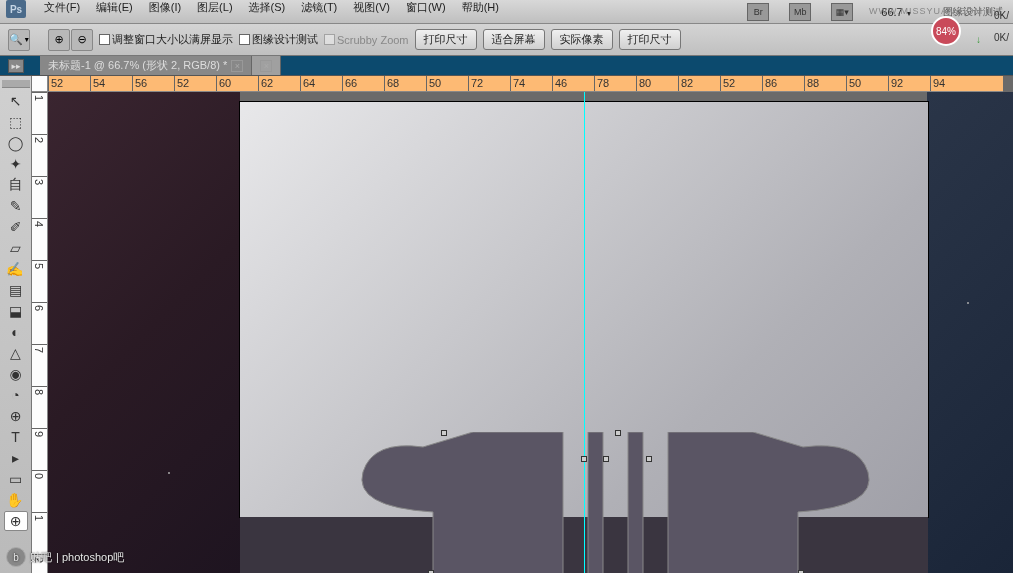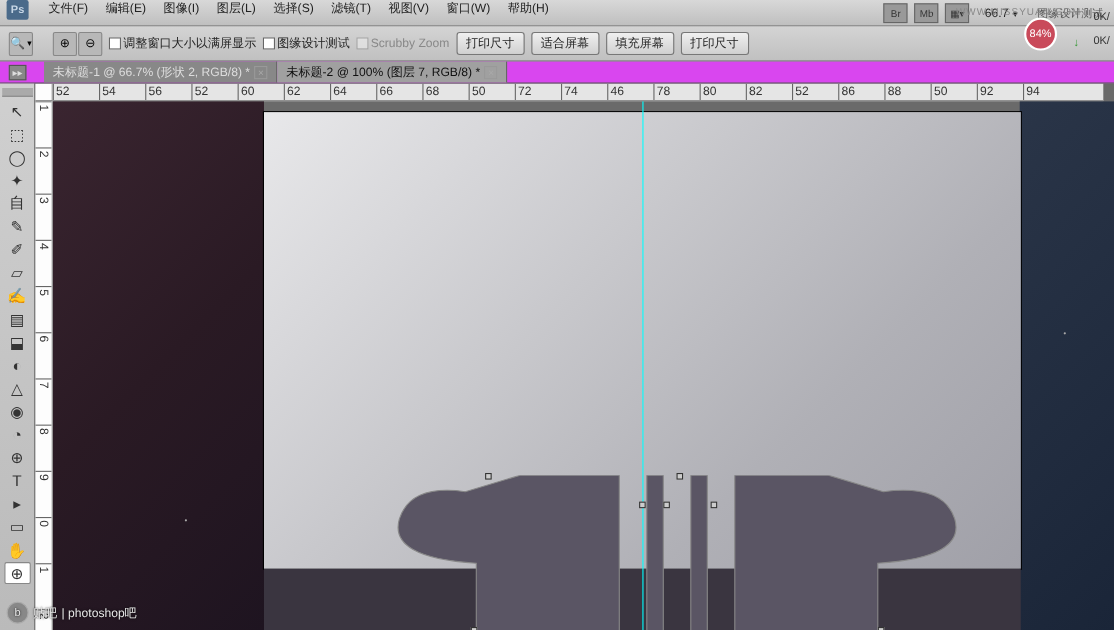--- a/index.html
+++ b/index.html
@@ -1,47 +1,47 @@
 <!DOCTYPE html>
 <html><head>
 <meta charset="utf-8">
 <style>
 *{margin:0;padding:0;box-sizing:border-box;font-family:"Microsoft YaHei",Arial,sans-serif;font-size:11px;user-select:none}
 body{width:1013px;height:573px;background:#a9a9a9;overflow:hidden;position:relative}
 .menubar{height:24px;background:linear-gradient(#d8d8d8,#bfbfbf);border-bottom:1px solid #888;display:flex;padding-left:6px}
 .ps-logo{width:20px;height:18px;background:#4a6a8a;color:#c5d5e5;font-weight:bold;font-size:10px;display:flex;align-items:center;justify-content:center;border-radius:2px;margin-right:10px}
 .menu-item{padding:0 8px;color:#222;cursor:default}
-.menubar-right{margin-left:auto;display:flex;align-items:center;gap:6px;padding-right:10px}
+.menubar-right{margin-left:auto;display:flex;align-items:center;gap:20px;padding-right:10px}
 .app-icon{width:22px;height:18px;background:#999;border:1px solid #666;display:flex;align-items:center;justify-content:center;font-size:9px;color:#333}
 .zoom-pct{font-size:11px;color:#222;margin-left:8px}
 .dd-arrow{font-size:8px;margin-left:2px}
 .tr-text{font-size:10px;color:#555;margin-left:12px}
 .badge{position:absolute;right:52px;top:16px;width:30px;height:30px;border-radius:50%;background:#c94a5a;color:#fff;display:flex;align-items:center;justify-content:center;font-size:10px;border:2px solid #fff;z-index:20}
 .ok-label{position:absolute;right:4px;font-size:10px;color:#333}
 .ok1{top:10px}.ok2{top:32px}
 .green-dn{position:absolute;right:32px;top:34px;color:#3a9a3a;font-size:10px}
 .optionsbar{height:32px;background:linear-gradient(#d4d4d4,#c0c0c0);border-bottom:1px solid #777;display:flex;align-items:center;padding-left:8px;gap:6px}
 .tool-ico{width:22px;height:22px;background:#b8b8b8;border:1px solid #888;display:flex;align-items:center;justify-content:center;border-radius:2px}
 .mag-pair{display:flex;gap:1px}
 .checkbox{width:11px;height:11px;border:1px solid #666;background:#fff;display:inline-block;vertical-align:middle;margin-right:2px}
 .opt-label{color:#222;display:flex;align-items:center}
 .btn{padding:2px 8px;background:linear-gradient(#f0f0f0,#d0d0d0);border:1px solid #777;border-radius:3px;color:#222;cursor:pointer}
 .disabled{color:#888}
-.tabbar{height:20px;background:#d946ef;border-bottom:1px solid #555;display:flex;align-items:center;padding-left:40px}
+.tabbar{height:20px;background:#0c4a6e;border-bottom:1px solid #555;display:flex;align-items:center;padding-left:40px}
 .collapse-ico{position:absolute;left:8px;top:59px;width:16px;height:14px;background:#888;border:1px solid #555;display:flex;align-items:center;justify-content:center;color:#ddd;font-size:9px}
 .tab{height:19px;padding:0 8px;background:#888;color:#ddd;border-right:1px solid #666;display:flex;align-items:center;gap:4px;font-size:11px}
 .tab.active{background:#a0a0a0;color:#111}
 .tab-close{width:12px;height:12px;border:1px solid #999;display:flex;align-items:center;justify-content:center;font-size:9px;color:#aaa}
 .workspace{position:absolute;left:0;top:76px;right:0;bottom:0;display:flex}
 .toolbar{width:32px;background:linear-gradient(#d0d0d0,#bababa);border-right:1px solid #777;display:flex;flex-direction:column;align-items:center;padding-top:4px;gap:1px}
 .tb-handle{width:28px;height:8px;background:#aaa;border-bottom:1px solid #888;margin-bottom:2px}
 .tool{width:24px;height:20px;display:flex;align-items:center;justify-content:center;color:#333;border-radius:2px;position:relative;font-size:14px}
 .tool.sel{background:#fff;border:1px solid #888}
 .canvas-area{flex:1;position:relative;background:#6a6a6a;overflow:hidden}
-.ruler-h{position:absolute;left:16px;right:10px;top:0;height:16px;background:#e5e5e5;border-bottom:1px solid #888;display:flex;overflow:hidden}
+.ruler-h{position:absolute;left:16px;right:10px;top:0;height:16px;background:#fdba74;border-bottom:1px solid #888;display:flex;overflow:hidden}
 .ruler-h .tick{flex:0 0 42px;border-left:1px solid #666;height:100%;position:relative;font-size:9px;color:#333}
 .ruler-h .tick span{position:absolute;left:2px;top:1px}
 .ruler-v{position:absolute;left:0;top:16px;bottom:0;width:16px;background:#fdfdfd;border-right:1px solid #888;display:flex;flex-direction:column;overflow:hidden}
 .ruler-v .tick{flex:0 0 42px;border-top:1px solid #666;width:100%;position:relative;font-size:9px;color:#333}
 .ruler-v .tick span{position:absolute;left:1px;top:2px;writing-mode:vertical-lr}
 .ruler-corner{position:absolute;left:0;top:0;width:16px;height:16px;background:#fdfdfd;border-right:1px solid #888;border-bottom:1px solid #888}
 .viewport{position:absolute;left:16px;top:16px;right:0;bottom:0;overflow:hidden}
 .bg-left{position:absolute;left:0;top:0;width:192px;bottom:0;background:linear-gradient(135deg,#3a2530 0%,#2a1a24 50%,#1e1420 100%)}
 .bg-right{position:absolute;right:0;top:0;width:86px;bottom:0;background:linear-gradient(135deg,#2a3548 0%,#1a2538 100%)}
 .doc{position:absolute;left:192px;top:10px;width:688px;height:415px;background:linear-gradient(135deg,#e8e8ea 0%,#c8c8cc 40%,#b0b0b6 70%,#a0a0a8 100%);box-shadow:0 0 0 1px #000}
@@ -96,32 +96,31 @@
   <label class="opt-label">
       <span class="checkbox"></span>
       <span>图缘设计测试</span>
     </label>
   <label class="opt-label disabled">
       <span class="checkbox" style="opacity:.4"></span>
       <span>Scrubby Zoom</span>
     </label>
   <button class="btn">打印尺寸</button>
   <button class="btn">适合屏幕</button>
-  <button class="btn">填充屏幕</button>
+  <button class="btn">实际像素</button>
   <button class="btn">打印尺寸</button>
 </div>
 
 <div class="collapse-ico">▸▸</div>
 <div class="tabbar">
   <div class="tab">
     <span>未标题-1 @ 66.7% (形状 2, RGB/8) *</span>
     <span class="tab-close">×</span>
   </div>
   <div class="tab active">
-    <span>未标题-2 @ 100% (图层 7, RGB/8) *</span>
     <span class="tab-close">×</span>
   </div>
 </div>
 
 <div class="workspace">
   <div class="toolbar">
     <div class="tb-handle"></div>
     <div class="tool">↖</div>
     <div class="tool">⬚</div>
     <div class="tool">◯</div>

